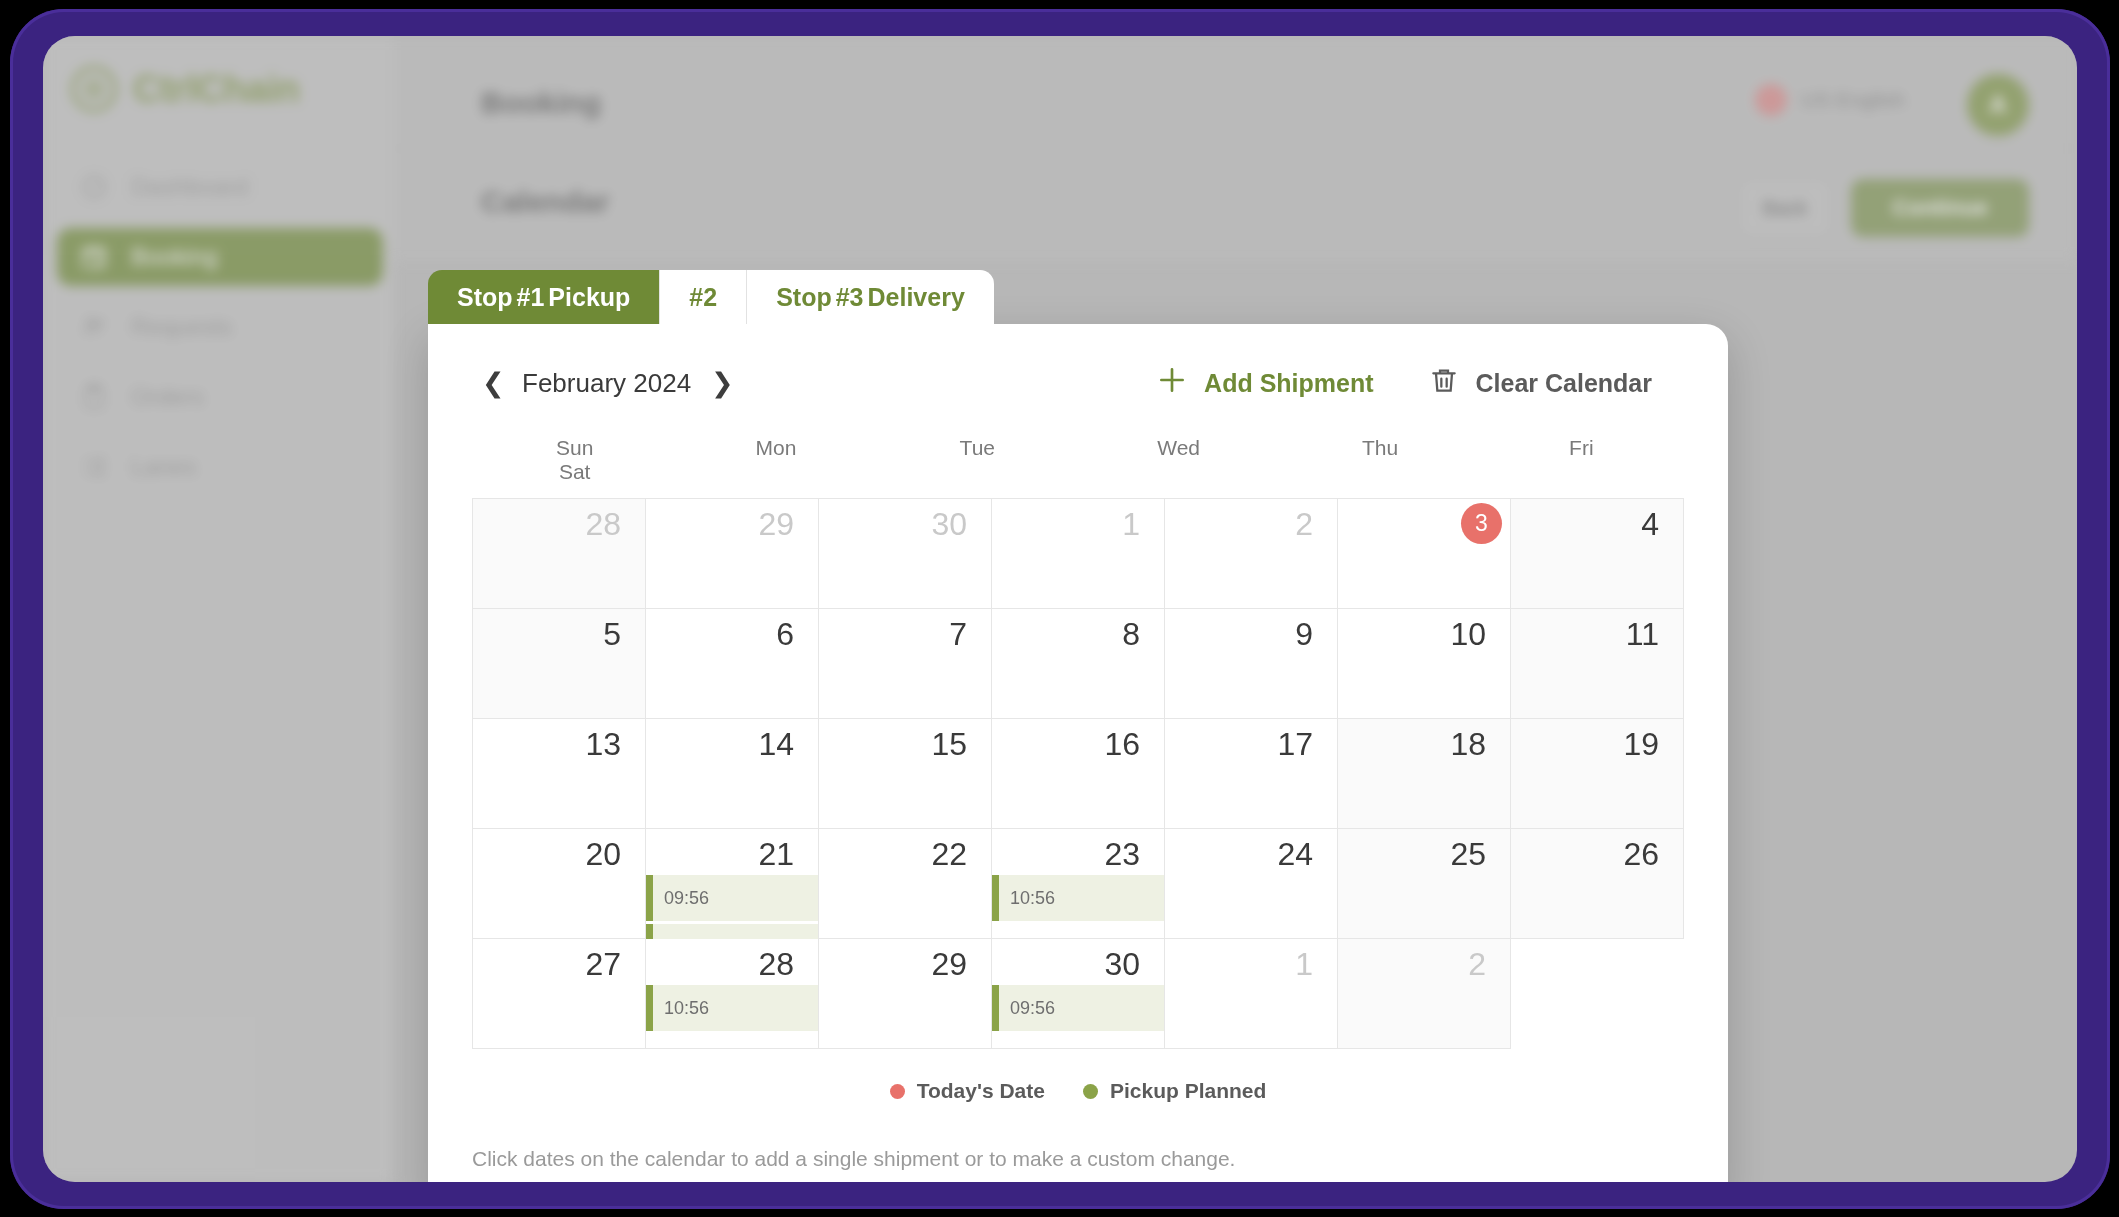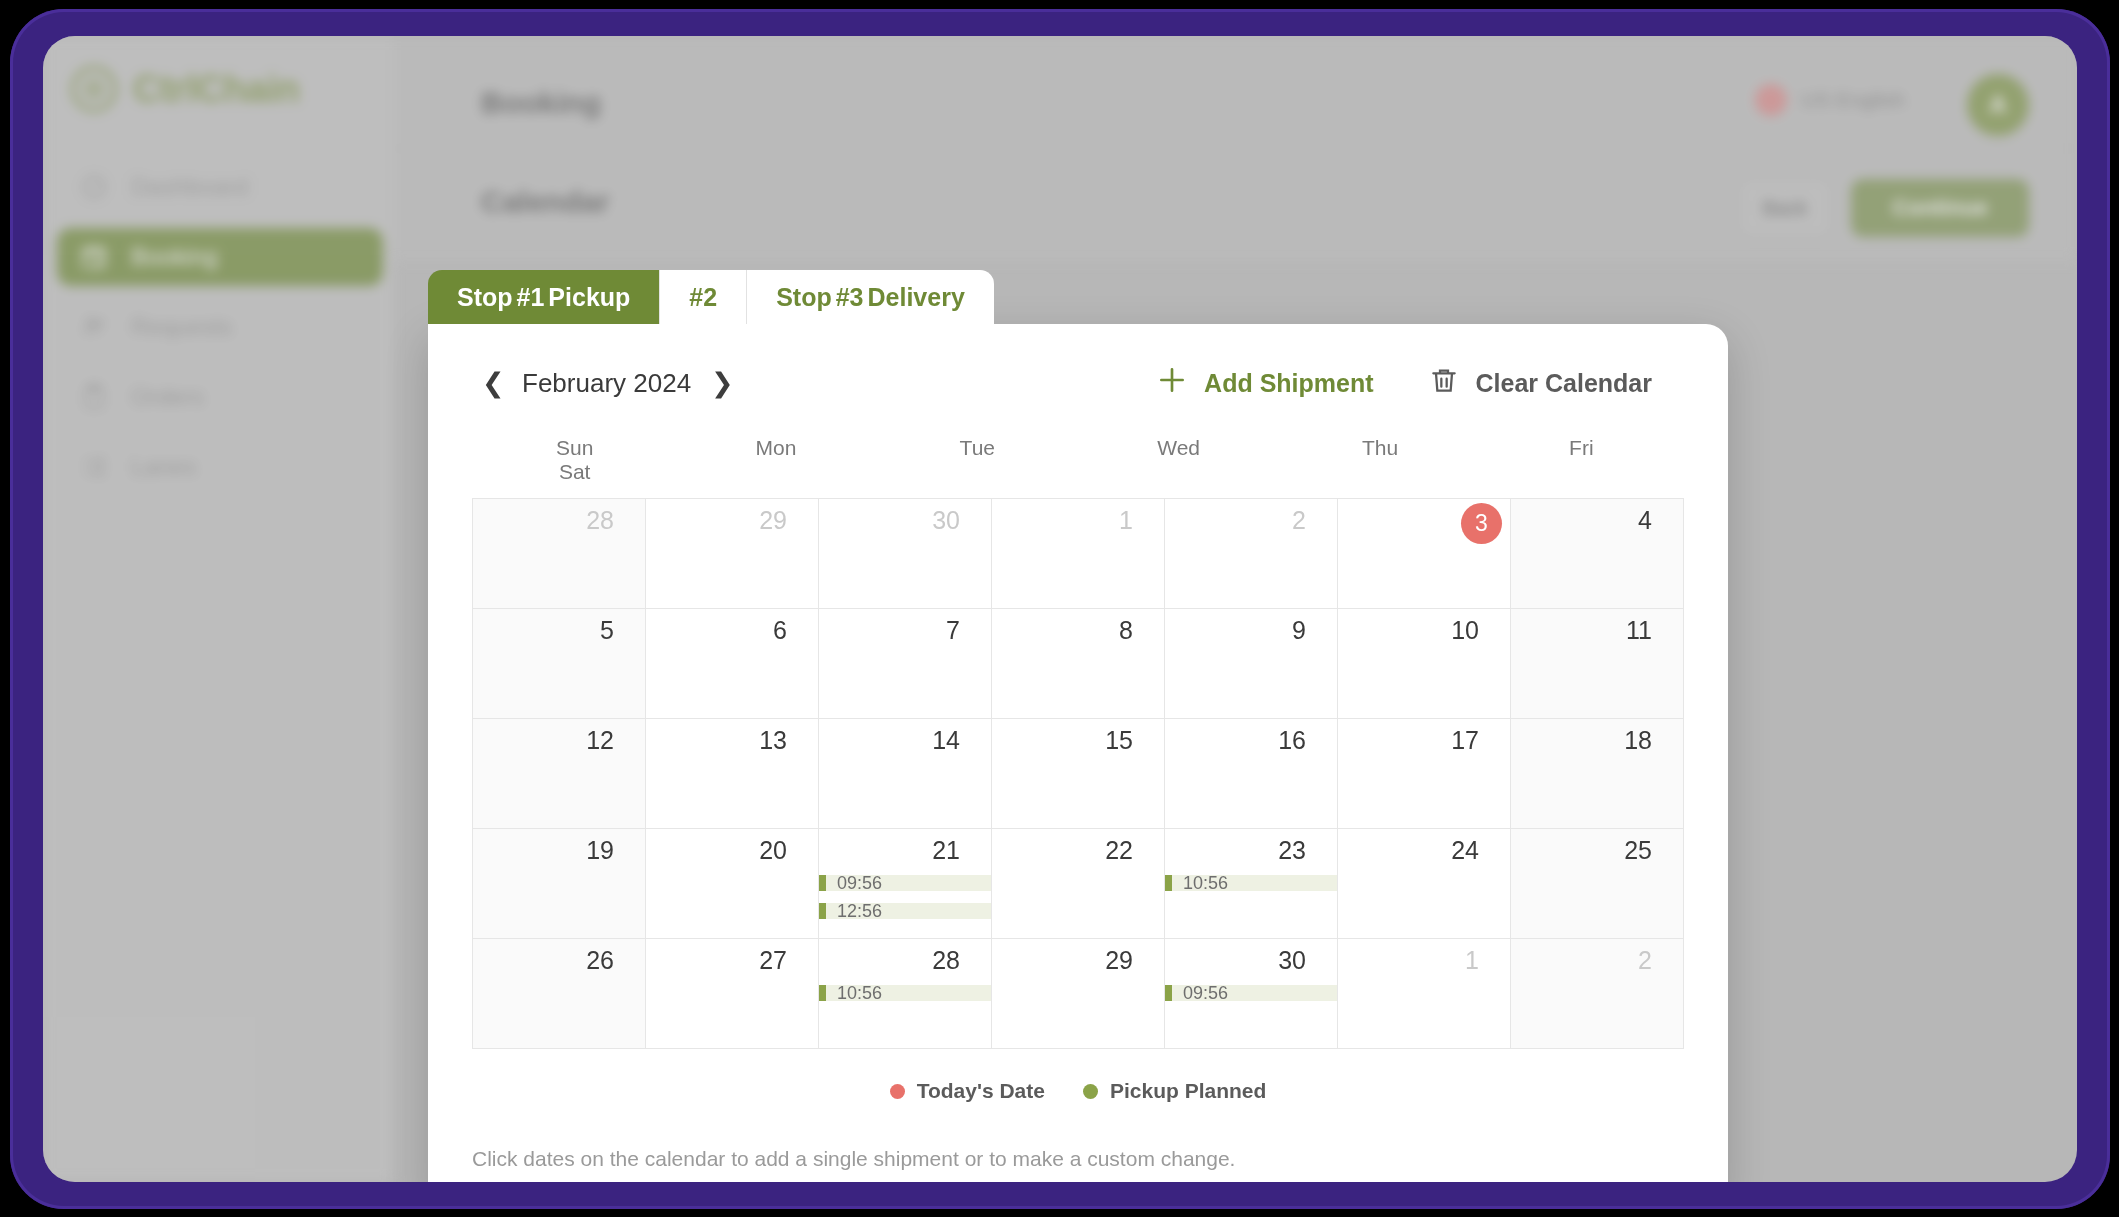--- a/index.html
+++ b/index.html
@@ -185,35 +185,35 @@
   .cell {
     position: relative;
     height: 110px;
     border-right: 1px solid #e6e6e6;
     border-bottom: 1px solid #e6e6e6;
     background: #ffffff;
     padding-top: 9px;
   }
   .cell.weekend { background: #fafafa; }
   .daynum {
-    position: absolute; right: 31px; top: 8px;
-    font-size: 25px; color: #3a3a3a; line-height: 1.1;
+    position: absolute; right: 24px; top: 8px;
+    font-size: 32px; color: #3a3a3a; line-height: 1.1;
   }
   .cell.out .daynum { color: #c9c9c9; }
   .daynum.today {
     right: 8px; top: 4px;
     width: 41px; height: 41px; border-radius: 50%;
     background: #e8716a; color: #ffffff;
     display: flex; align-items: center; justify-content: center;
     font-size: 23px;
   }
   .events { position: absolute; left: 0; right: 0; top: 46px; }
   .event {
     position: relative;
-    height: 16px; margin-bottom: 12px;
+    height: 46px; margin-bottom: 3px;
     background: #eef1e3;
     display: flex; align-items: center;
     padding-left: 18px;
     font-size: 18px; color: #6e6e6e;
   }
   .event::before {
     content: ""; position: absolute; left: 0; top: 0; bottom: 0;
     width: 7px; background: #8ba348;
   }
 
@@ -413,23 +413,20 @@
             </div>
             <div class="cell">
               <div class="daynum">9</div>
             </div>
             <div class="cell">
               <div class="daynum">10</div>
             </div>
             <div class="cell weekend">
               <div class="daynum">11</div>
             </div>
-            <div class="cell weekend">
-              <div class="daynum">12</div>
-            </div>
             <div class="cell">
               <div class="daynum">13</div>
             </div>
             <div class="cell">
               <div class="daynum">14</div>
             </div>
             <div class="cell">
               <div class="daynum">15</div>
             </div>
             <div class="cell">

